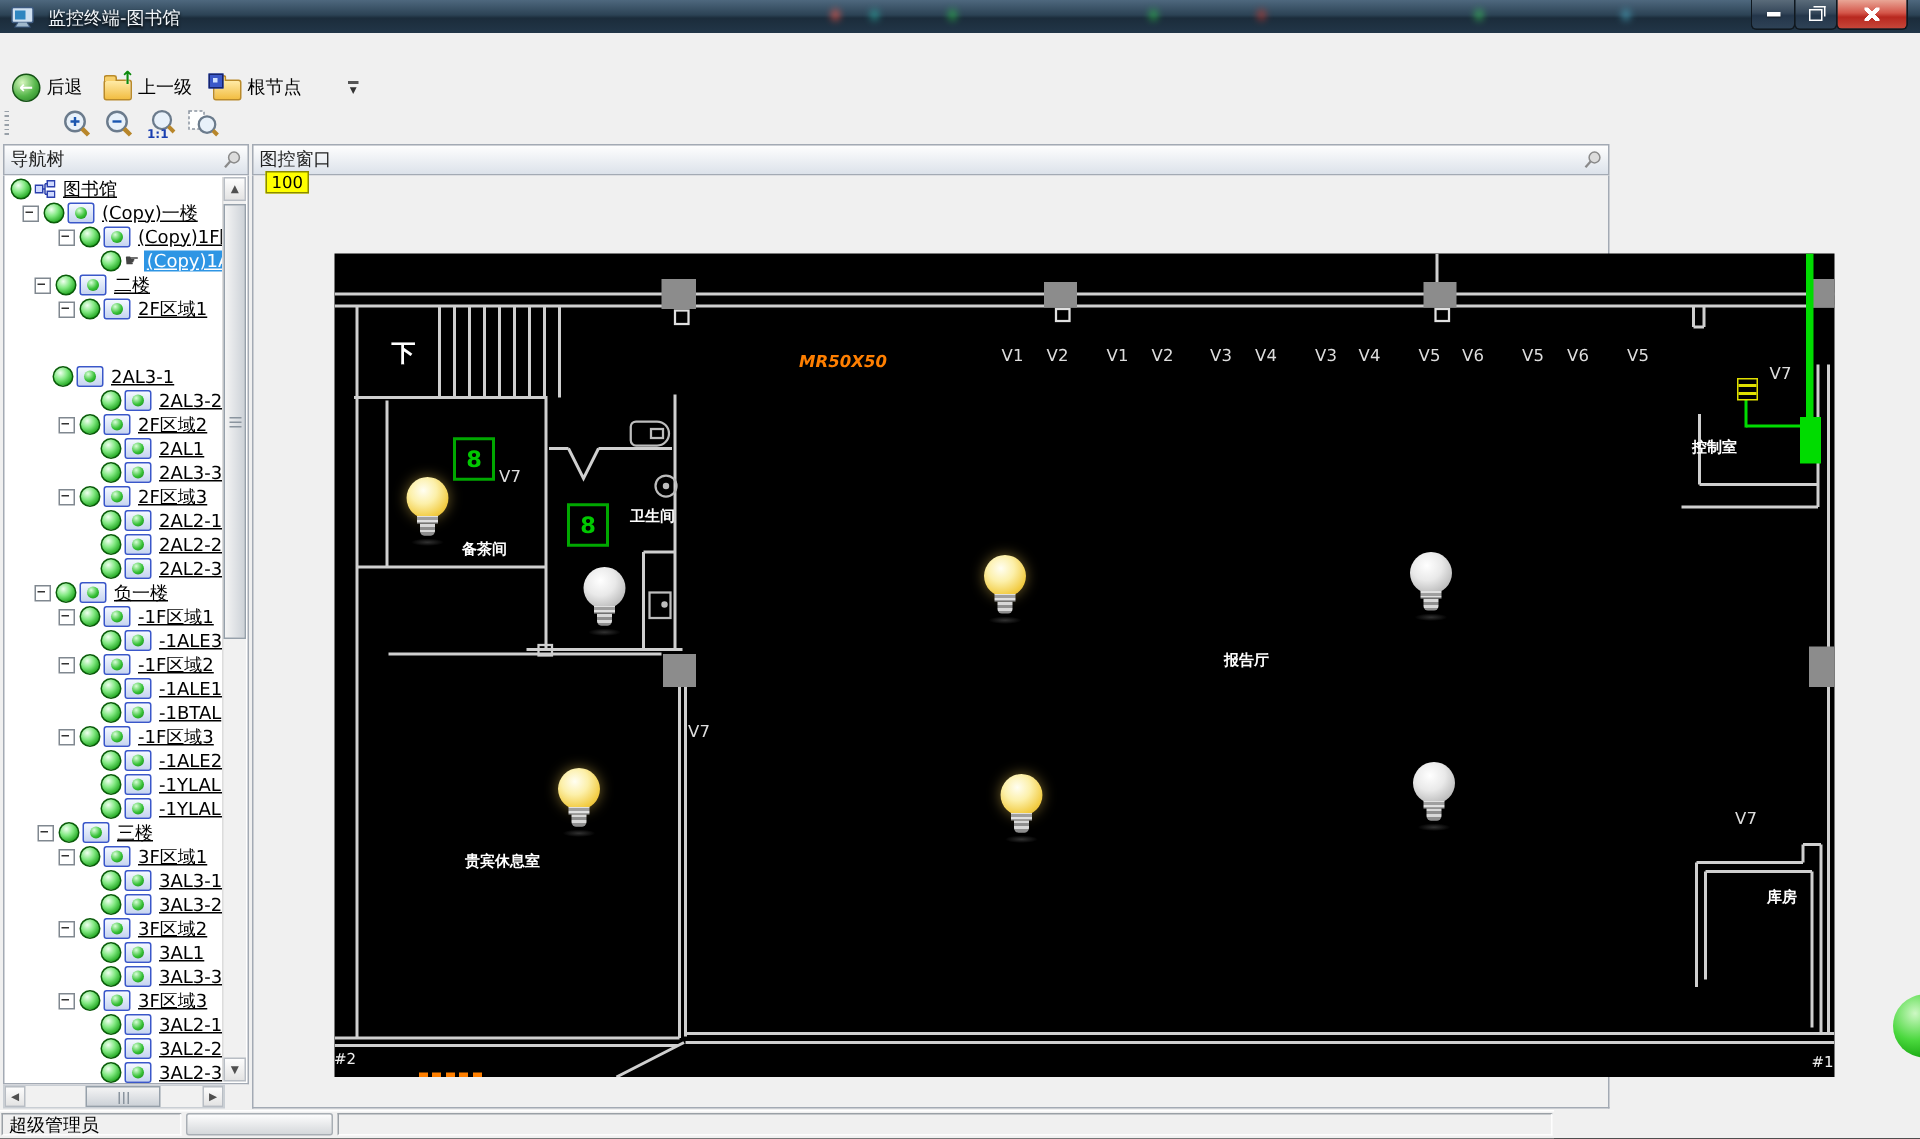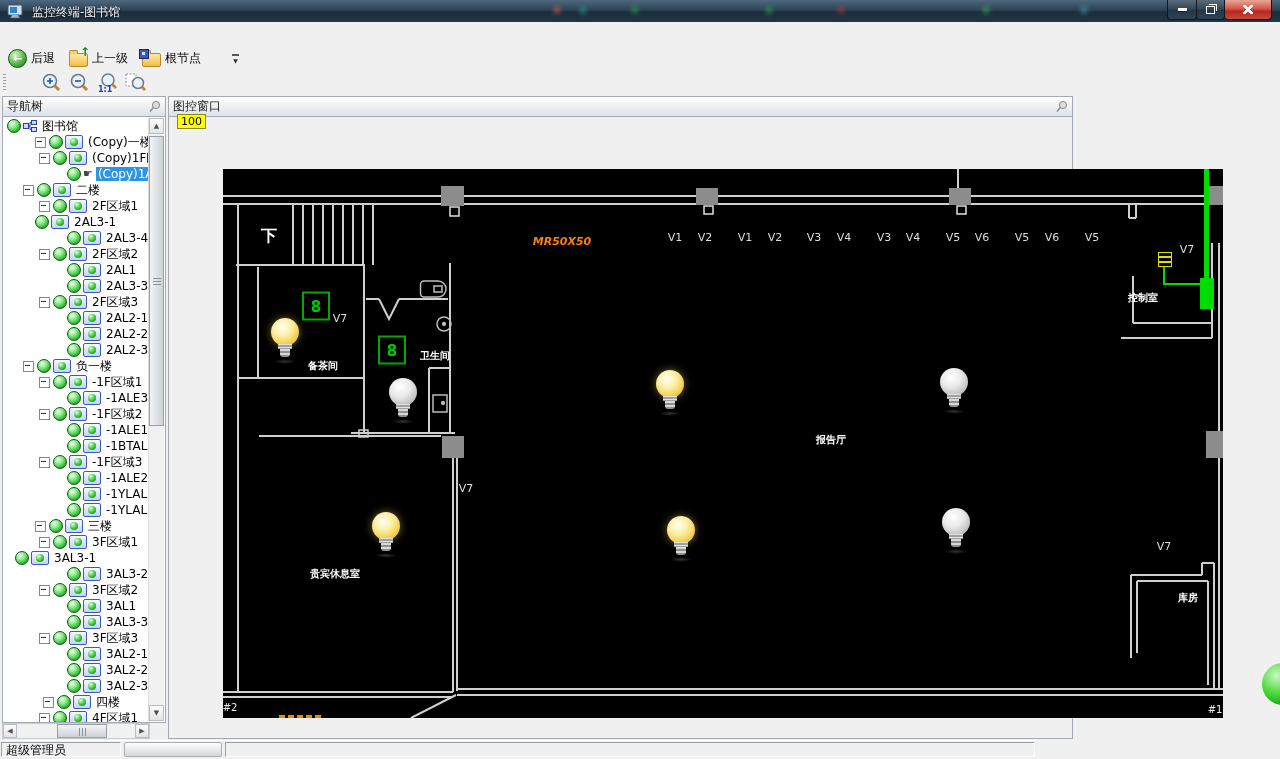--- a/index.html
+++ b/index.html
@@ -59,21 +59,21 @@
   .trow{height:16px;display:flex;align-items:center;white-space:nowrap;font-size:12px;color:#000;}
   .exp{width:9px;height:9px;border:1px solid #808890;background:#fff;flex:none;margin-right:3px;position:relative;}
   .exp:before{content:"";position:absolute;left:1px;top:3px;width:5px;height:1px;background:#333;}
   .noexp{width:12px;flex:none;}
   .sphere{width:12px;height:12px;border-radius:50%;flex:none;margin-right:2px;border:1px solid #0a5c0a;
     background:radial-gradient(circle at 35% 30%,#f0fff0,#7fe87f 40%,#23a823 78%,#0e720e);}
   .camico{width:16px;height:12px;flex:none;margin-right:3px;border:1px solid #3a57c9;border-radius:2px;
     background:linear-gradient(#f5f9ff,#c6d4f0);display:flex;align-items:center;justify-content:center;}
   .camico i{width:8px;height:8px;border-radius:50%;background:radial-gradient(circle at 35% 30%,#d9ffd9,#38c238 55%,#0f7a0f);}
   .handico{font-size:11px;color:#444;flex:none;margin-right:3px;line-height:10px;}
-  .tlabel{padding:0 2px;}
+  .tlabel{padding:0 2px;text-decoration:underline;}
   .tlabel.sel{background:#2e95e4;color:#fff;}
   
   .vsb{position:absolute;right:1px;top:1px;width:15px;bottom:1px;background:#f1f1f1;border-left:1px solid #dcdcdc;}
   .sb-btn{position:absolute;left:0;width:15px;height:16px;background:linear-gradient(#fdfdfd,#e3e3e3);
     border:1px solid #b8bdc4;box-sizing:border-box;color:#505050;font-size:7px;display:flex;align-items:center;justify-content:center;}
   .vsb-thumb{position:absolute;left:0;width:15px;background:linear-gradient(90deg,#f4f4f4,#cdd2d8);
     border:1px solid #96a0aa;box-sizing:border-box;}
   .thumb-grip{position:absolute;left:3px;top:50%;width:8px;height:1px;background:#8a949e;
     box-shadow:0 -3px 0 #8a949e,0 3px 0 #8a949e;}
   .hsb{position:absolute;left:0;bottom:0;height:16px;right:16px;background:#f1f1f1;border:1px solid #c9ced4;box-sizing:border-box;}
@@ -224,21 +224,21 @@
                 <g fill="#cfd9ff" stroke="#2a3fae">
                   <rect x="0.5" y="3.5" width="5" height="5"></rect>
                   <rect x="8.5" y="0.5" width="5" height="4"></rect>
                   <rect x="8.5" y="7.5" width="5" height="4"></rect>
                 </g>
                 <path d="M5.5 6H7 M7 2.5V9.5 M7 2.5H8.5 M7 9.5H8.5" stroke="#2a3fae" fill="none"></path>
               </svg>
             </span>
             <span class="tlabel">图书馆</span>
           </div>
-          <div class="trow" style="padding-left: 32px;">
+          <div class="trow" style="padding-left: 12px;">
             <span class="exp"></span>
             <span class="sphere"></span>
             <span class="camico">
               <i></i>
             </span>
             <span class="tlabel">(Copy)一楼</span>
           </div>
           <div class="trow" style="padding-left: 36px;">
             <span class="exp"></span>
             <span class="sphere"></span>
@@ -262,93 +262,93 @@
             <span class="tlabel">二楼</span>
           </div>
           <div class="trow" style="padding-left: 36px;">
             <span class="exp"></span>
             <span class="sphere"></span>
             <span class="camico">
               <i></i>
             </span>
             <span class="tlabel">2F区域1</span>
           </div>
+          <div class="trow" style="padding-left: 20px; margin-top: 29px;">
+            <span class="noexp"></span>
+            <span class="sphere"></span>
+            <span class="camico">
+              <i></i>
+            </span>
+            <span class="tlabel">2AL3-1</span>
+          </div>
+          <div class="trow" style="padding-left: 52px;">
+            <span class="noexp"></span>
+            <span class="sphere"></span>
+            <span class="camico">
+              <i></i>
+            </span>
+            <span class="tlabel">2AL3-2</span>
+          </div>
+          <div class="trow" style="padding-left: 36px;">
+            <span class="exp"></span>
+            <span class="sphere"></span>
+            <span class="camico">
+              <i></i>
+            </span>
+            <span class="tlabel">2F区域2</span>
+          </div>
+          <div class="trow" style="padding-left: 52px;">
+            <span class="noexp"></span>
+            <span class="sphere"></span>
+            <span class="camico">
+              <i></i>
+            </span>
+            <span class="tlabel">2AL1</span>
+          </div>
+          <div class="trow" style="padding-left: 52px;">
+            <span class="noexp"></span>
+            <span class="sphere"></span>
+            <span class="camico">
+              <i></i>
+            </span>
+            <span class="tlabel">2AL3-3</span>
+          </div>
+          <div class="trow" style="padding-left: 36px;">
+            <span class="exp"></span>
+            <span class="sphere"></span>
+            <span class="camico">
+              <i></i>
+            </span>
+            <span class="tlabel">2F区域3</span>
+          </div>
+          <div class="trow" style="padding-left: 52px;">
+            <span class="noexp"></span>
+            <span class="sphere"></span>
+            <span class="camico">
+              <i></i>
+            </span>
+            <span class="tlabel">2AL2-1</span>
+          </div>
+          <div class="trow" style="padding-left: 52px;">
+            <span class="noexp"></span>
+            <span class="sphere"></span>
+            <span class="camico">
+              <i></i>
+            </span>
+            <span class="tlabel">2AL2-2</span>
+          </div>
+          <div class="trow" style="padding-left: 52px;">
+            <span class="noexp"></span>
+            <span class="sphere"></span>
+            <span class="camico">
+              <i></i>
+            </span>
+            <span class="tlabel">2AL2-3</span>
+          </div>
           <div class="trow" style="padding-left: 20px;">
-            <span class="noexp"></span>
-            <span class="sphere"></span>
-            <span class="camico">
-              <i></i>
-            </span>
-            <span class="tlabel">2AL3-1</span>
-          </div>
-          <div class="trow" style="padding-left: 52px;">
-            <span class="noexp"></span>
-            <span class="sphere"></span>
-            <span class="camico">
-              <i></i>
-            </span>
-            <span class="tlabel">2AL3-4</span>
-          </div>
-          <div class="trow" style="padding-left: 36px;">
-            <span class="exp"></span>
-            <span class="sphere"></span>
-            <span class="camico">
-              <i></i>
-            </span>
-            <span class="tlabel">2F区域2</span>
-          </div>
-          <div class="trow" style="padding-left: 52px;">
-            <span class="noexp"></span>
-            <span class="sphere"></span>
-            <span class="camico">
-              <i></i>
-            </span>
-            <span class="tlabel">2AL1</span>
-          </div>
-          <div class="trow" style="padding-left: 52px;">
-            <span class="noexp"></span>
-            <span class="sphere"></span>
-            <span class="camico">
-              <i></i>
-            </span>
-            <span class="tlabel">2AL3-3</span>
-          </div>
-          <div class="trow" style="padding-left: 36px;">
-            <span class="exp"></span>
-            <span class="sphere"></span>
-            <span class="camico">
-              <i></i>
-            </span>
-            <span class="tlabel">2F区域3</span>
-          </div>
-          <div class="trow" style="padding-left: 52px;">
-            <span class="noexp"></span>
-            <span class="sphere"></span>
-            <span class="camico">
-              <i></i>
-            </span>
-            <span class="tlabel">2AL2-1</span>
-          </div>
-          <div class="trow" style="padding-left: 52px;">
-            <span class="noexp"></span>
-            <span class="sphere"></span>
-            <span class="camico">
-              <i></i>
-            </span>
-            <span class="tlabel">2AL2-2</span>
-          </div>
-          <div class="trow" style="padding-left: 52px;">
-            <span class="noexp"></span>
-            <span class="sphere"></span>
-            <span class="camico">
-              <i></i>
-            </span>
-            <span class="tlabel">2AL2-3</span>
-          </div>
-          <div class="trow" style="padding-left: 20px;">
             <span class="exp"></span>
             <span class="sphere"></span>
             <span class="camico">
               <i></i>
             </span>
             <span class="tlabel">负一楼</span>
           </div>
           <div class="trow" style="padding-left: 36px;">
             <span class="exp"></span>
             <span class="sphere"></span>
@@ -414,37 +414,37 @@
             <span class="tlabel">-1YLAL1</span>
           </div>
           <div class="trow" style="padding-left: 52px;">
             <span class="noexp"></span>
             <span class="sphere"></span>
             <span class="camico">
               <i></i>
             </span>
             <span class="tlabel">-1YLAL2</span>
           </div>
-          <div class="trow" style="padding-left: 32px;">
+          <div class="trow" style="padding-left: 22px;">
             <span class="exp"></span>
             <span class="sphere"></span>
             <span class="camico">
               <i></i>
             </span>
             <span class="tlabel">三楼</span>
           </div>
           <div class="trow" style="padding-left: 36px;">
             <span class="exp"></span>
             <span class="sphere"></span>
             <span class="camico">
               <i></i>
             </span>
             <span class="tlabel">3F区域1</span>
           </div>
-          <div class="trow" style="">
+          <div class="trow" style="padding-left: 52px;">
             <span class="noexp"></span>
             <span class="sphere"></span>
             <span class="camico">
               <i></i>
             </span>
             <span class="tlabel">3AL3-1</span>
           </div>
           <div class="trow" style="padding-left: 52px;">
             <span class="noexp"></span>
             <span class="sphere"></span>
@@ -617,21 +617,21 @@
           <div class="cv-label v" style="left: 759px; top: 68px;">V6</div>
           <div class="cv-label v" style="left: 799px; top: 68px;">V5</div>
           <div class="cv-label v" style="left: 829px; top: 68px;">V6</div>
           <div class="cv-label v" style="left: 869px; top: 68px;">V5</div>
           <div class="cv-label room big" style="left: 46px; top: 67px;">下</div>
           <div class="cv-label orange" style="left: 339px; top: 72px; font-style: italic;">MR50X50</div>
           <div class="cv-label v" style="left: 964px; top: 80px;">V7</div>
           <div class="cv-label room" style="left: 920px; top: 129px;">控制室</div>
           <div class="cv-label v" style="left: 117px; top: 149px;">V7</div>
           <div class="cv-label room" style="left: 100px; top: 197px;">备茶间</div>
-          <div class="cv-label room" style="left: 212px; top: 175px; margin-top: 12px;">卫生间</div>
+          <div class="cv-label room" style="left: 212px; top: 175px;">卫生间</div>
           <div class="cv-label v" style="left: 243px; top: 319px;">V7</div>
           <div class="cv-label room" style="left: 608px; top: 271px;">报告厅</div>
           <div class="cv-label room" style="left: 112px; top: 405px;">贵宾休息室</div>
           <div class="cv-label v" style="left: 941px; top: 377px;">V7</div>
           <div class="cv-label room" style="left: 928px; top: 429px; margin-left: 37px;">库房</div>
           <div class="cv-label small" style="left: 7px; top: 538px;">#2</div>
           <div class="cv-label small" style="left: 992px; top: 540px;">#1</div>
           <div class="bulb on" style="left: 48px; top: 149px;">
             <div class="glass"></div>
             <div class="neck"></div>

